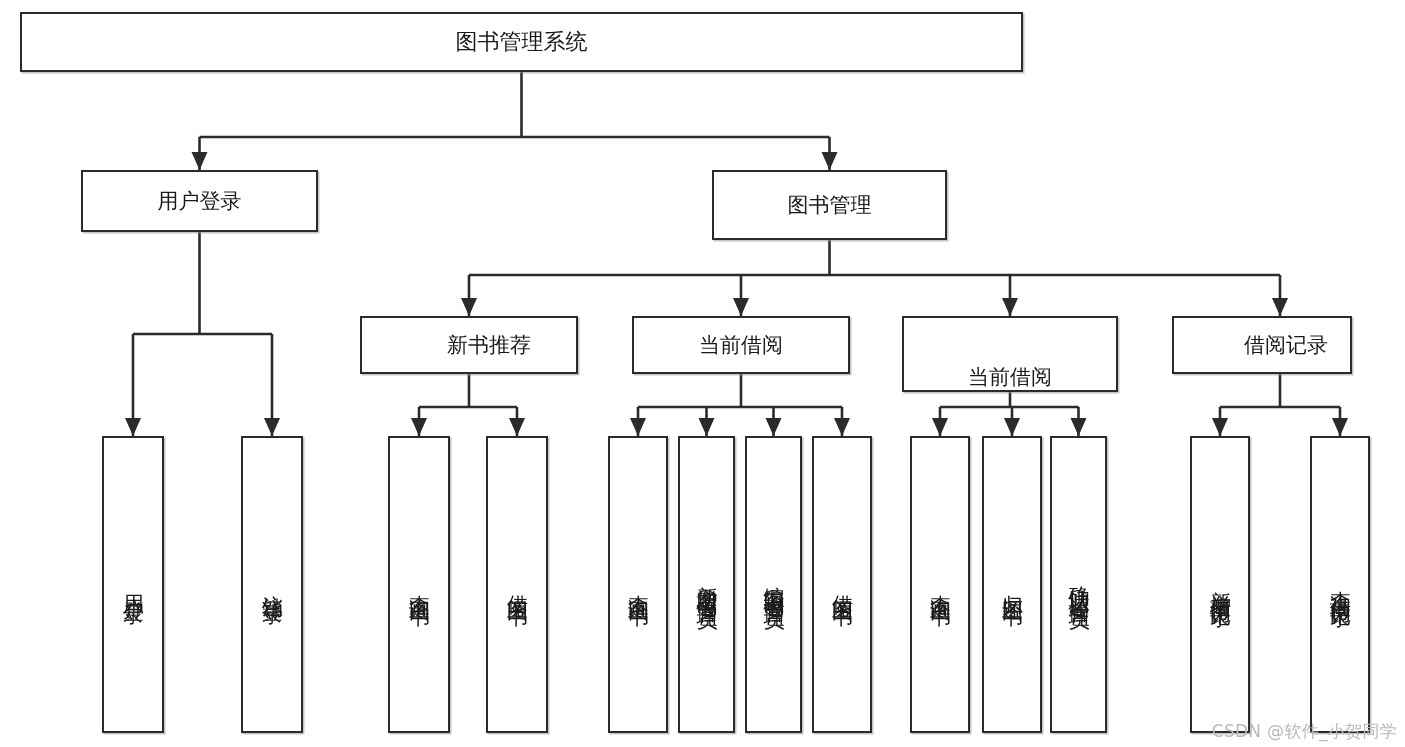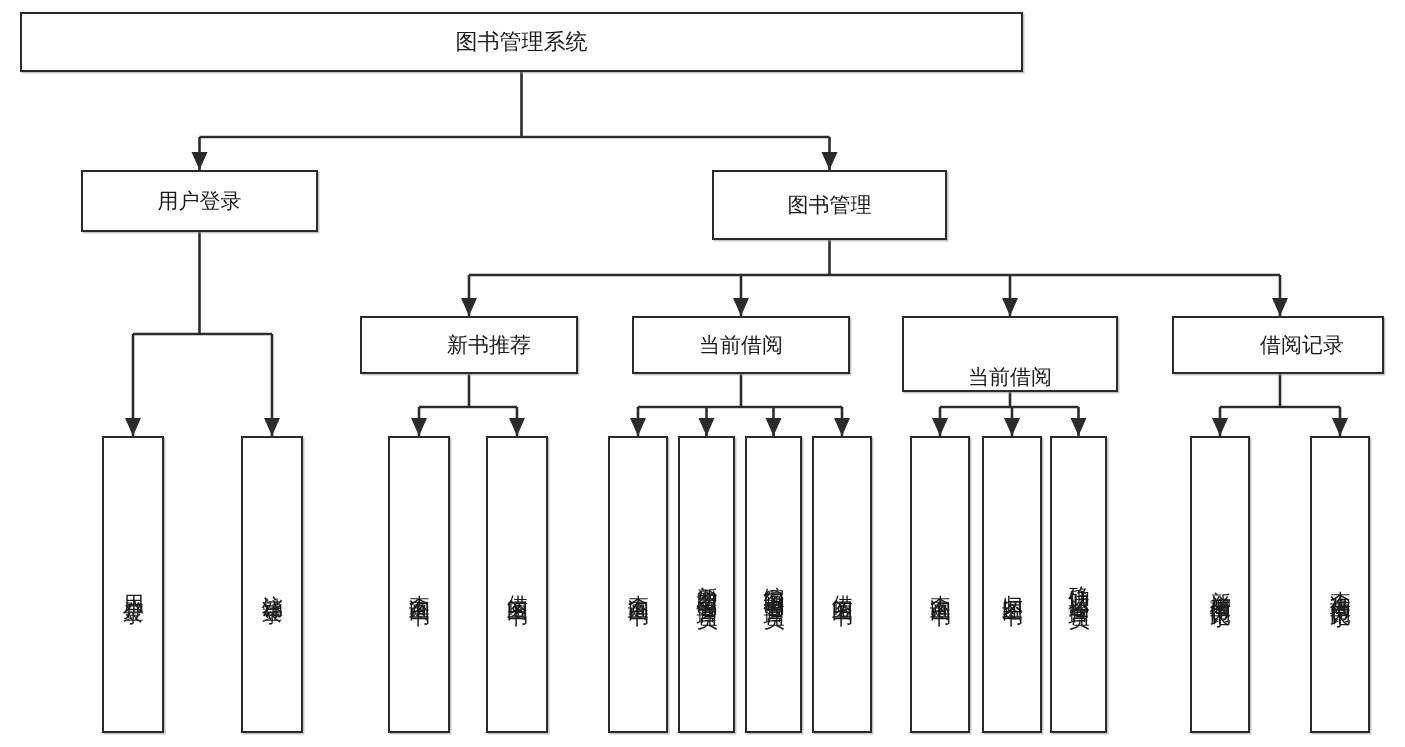--- a/index.html
+++ b/index.html
@@ -137,21 +137,21 @@
       </div>
       <div class="node horiz" style="left: 360px; top: 316px; width: 218px; height: 58px; padding-left: 40px;">
         <span class="node-label">新书推荐</span>
       </div>
       <div class="node horiz" style="left: 632px; top: 316px; width: 218px; height: 58px;">
         <span class="node-label">当前借阅</span>
       </div>
       <div class="node horiz" style="left: 902px; top: 316px; width: 216px; height: 76px; align-items: flex-end;">
         <span class="node-label">当前借阅</span>
       </div>
-      <div class="node horiz" style="left: 1172px; top: 316px; width: 212px; height: 58px; padding-left: 48px;">
+      <div class="node horiz" style="left: 1172px; top: 316px; width: 180px; height: 58px; padding-left: 48px;">
         <span class="node-label">借阅记录</span>
       </div>
       <div class="node vert" style="left: 102px; top: 436px; width: 62px; height: 297px;">
         <span class="node-label">用户登录</span>
       </div>
       <div class="node vert" style="left: 241px; top: 436px; width: 62px; height: 297px;">
         <span class="node-label">注销登录</span>
       </div>
       <div class="node vert" style="left: 388px; top: 436px; width: 62px; height: 297px;">
         <span class="node-label">查询图书</span>
@@ -180,13 +180,14 @@
       <div class="node vert" style="left: 1050px; top: 436px; width: 57px; height: 297px;">
         <span class="node-label">确认归还（管理员）</span>
       </div>
       <div class="node vert" style="left: 1190px; top: 436px; width: 60px; height: 297px;">
         <span class="node-label">新增借阅记录</span>
       </div>
       <div class="node vert" style="left: 1310px; top: 436px; width: 60px; height: 297px;">
         <span class="node-label">查询借阅记录</span>
       </div>
     </div>
+  <div class="watermark">CSDN @软件_小贺同学</div>
 </div>
 
 </body></html>

